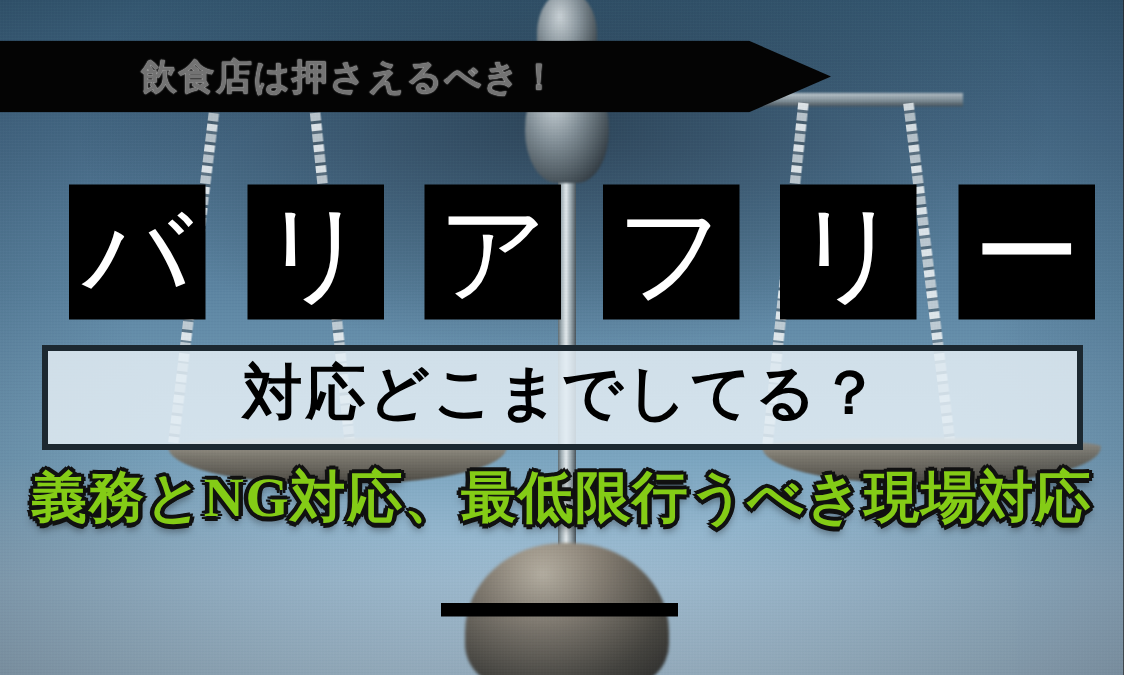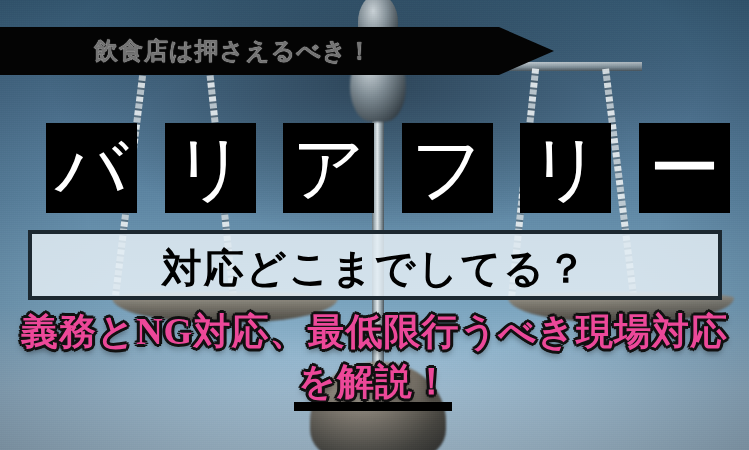--- a/index.html
+++ b/index.html
@@ -158,38 +158,38 @@
   .subtitle-box {
     position: absolute;
     left: 28px;
     top: 230px;
     width: 694px;
     height: 70px;
     box-sizing: border-box;
     border: 4px solid #1c2830;
     background: rgba(226,236,243,0.86);
     display: flex;
-    align-items: flex-end;
+    align-items: flex-start;
     justify-content: center;
   }
   .subtitle-text {
     color: #000;
     font-size: 40px;
     font-weight: 700;
     letter-spacing: 2px;
     white-space: nowrap;
   }
 
   
   .outline-line {
     position: absolute;
     left: 0;
     width: 749px;
     text-align: center;
-    color: #ec4899;
+    color: #84cc16;
     font-size: 37px;
     font-weight: 700;
     letter-spacing: 1px;
     white-space: nowrap;
     text-shadow:
       -2px -2px 0 #111, 2px -2px 0 #111, -2px 2px 0 #111, 2px 2px 0 #111,
       -3px 0 0 #111, 3px 0 0 #111, 0 -3px 0 #111, 0 3px 0 #111,
       0 4px 6px rgba(0,0,0,.55);
   }
   .line-a { top: 307px; }
@@ -239,17 +239,16 @@
     <div class="kana-box">フ</div>
     <div class="kana-box">リ</div>
     <div class="kana-box">ー</div>
   </div>
 
   <div class="subtitle-box">
     <span class="subtitle-text">対応どこまでしてる？</span>
   </div>
 
   <div class="outline-line line-a">義務とNG対応、最低限行うべき現場対応</div>
-  <div class="outline-line line-b">を解説！</div>
 
   <div class="under-bar"></div>
 
 </div>
 
 </body></html>

